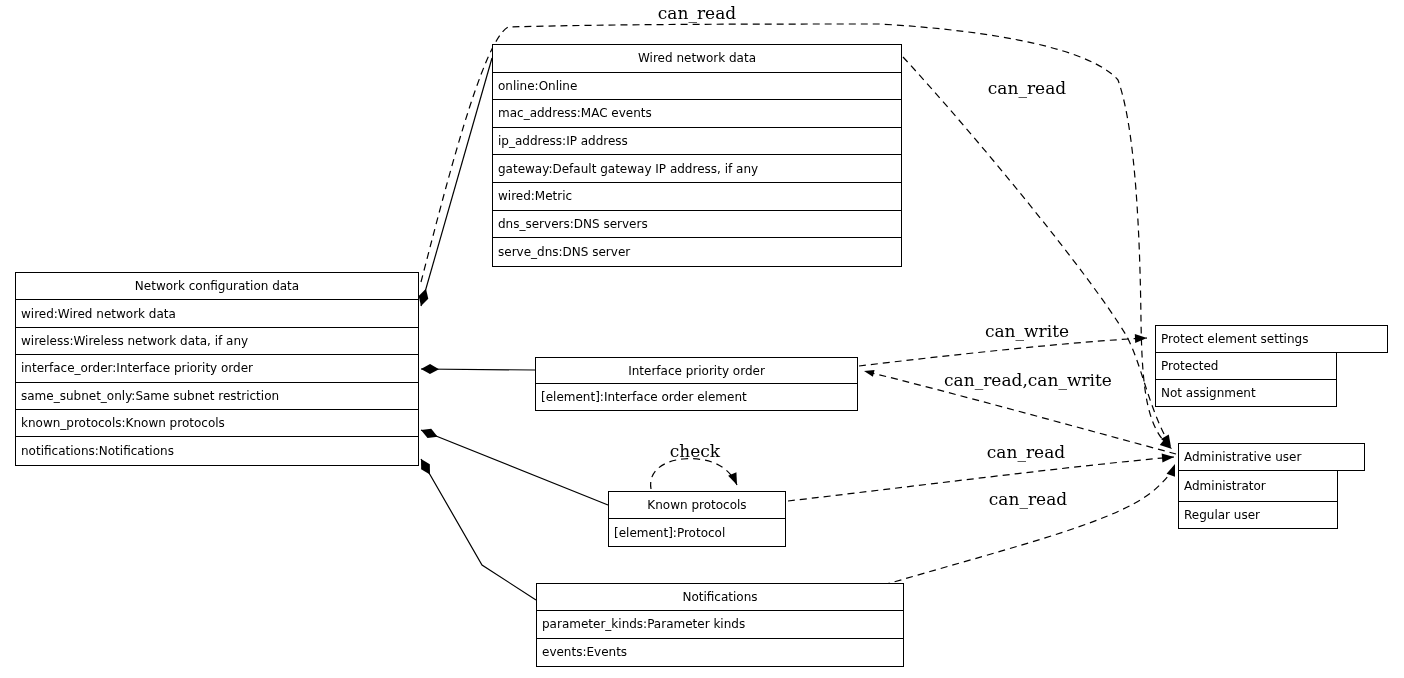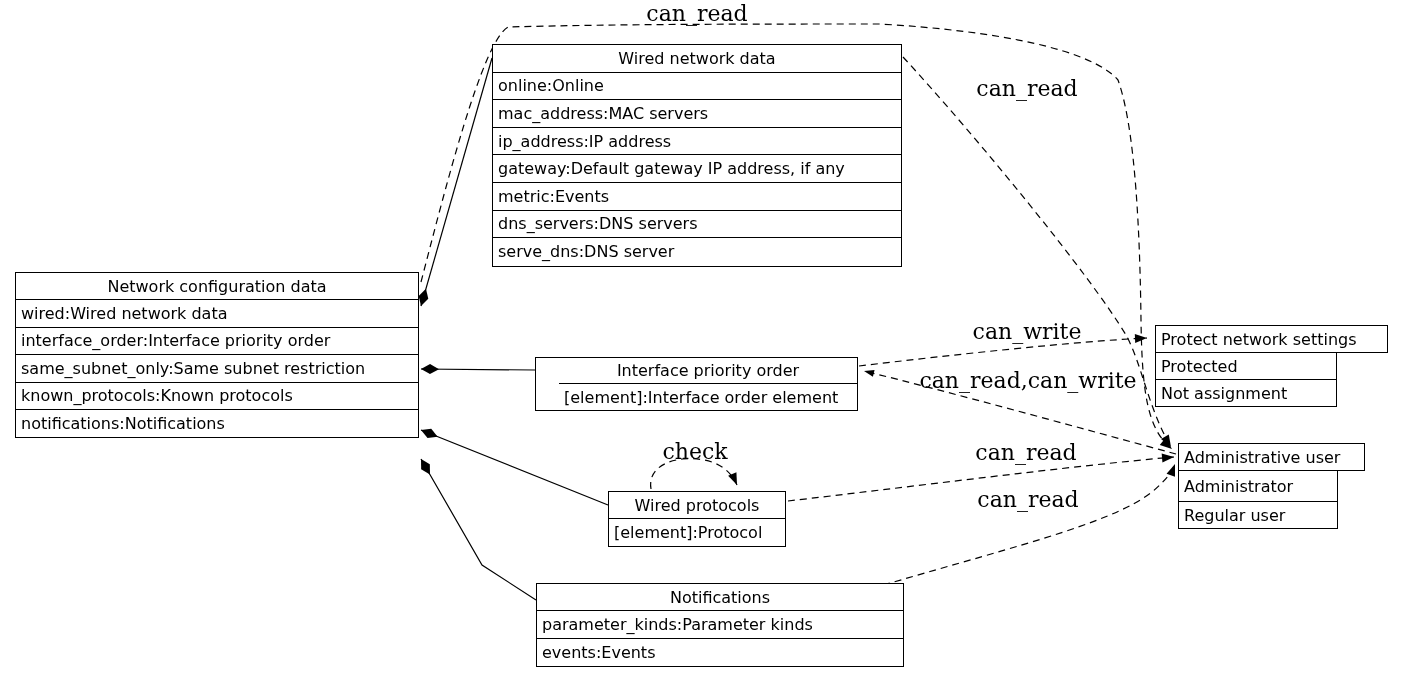--- a/index.html
+++ b/index.html
@@ -5,32 +5,32 @@
   html,body{margin:0;padding:0;background:#ffffff;}
   #canvas{
     position:relative;width:1404px;height:678px;background:#ffffff;
     font-family:"DejaVu Sans", sans-serif;color:#000;overflow:hidden;
   }
   #edges{position:absolute;left:0;top:0;width:1404px;height:678px;}
   .node{position:absolute;background:#ffffff;border:1px solid #000;box-sizing:border-box;}
   .cell{
     box-sizing:border-box;display:flex;align-items:center;
     border-bottom:1px solid #000;padding:0 5px;
-    font-size:16px;white-space:nowrap;overflow:hidden;
+    font-size:12px;white-space:nowrap;overflow:hidden;
   }
   .cell:last-child{border-bottom:none;}
   .cell.title{justify-content:center;}
   
   .node.free{border:none;background:transparent;}
   .free .cell{border:1px solid #000;background:#fff;margin-top:-1px;}
   .free .cell:first-child{margin-top:0;}
   .free .cell.title{justify-content:flex-start;}
   .edge-label{
     position:absolute;transform:translate(-50%,-50%);
-    font-family:"DejaVu Serif", serif;font-size:22px;white-space:nowrap;
+    font-family:"DejaVu Serif", serif;font-size:17px;white-space:nowrap;
     background:transparent;
   }
   svg path{fill:none;stroke:#000;stroke-width:1.2px;}
   svg path.dashed{stroke-dasharray:7 5;}
   svg .fillhead{fill:#000;stroke:none;}
 </style>
 </head>
 <body>
 
 <div id="canvas">
@@ -58,55 +58,56 @@
     <path class="dashed" d="M 859,366 C 950,355 1080,341 1147,338" marker-end="url(#arrow)"></path>
     <path class="dashed" d="M 1176,454 C 1080,428 950,392 864,371" marker-end="url(#arrowsm)"></path>
     <path class="dashed" d="M 788,501 C 900,488 1080,465 1174,457" marker-end="url(#arrow)"></path>
     <path class="dashed" d="M 860,592 C 1000,550 1110,525 1152,492 C 1166,480 1172,472 1175,464" marker-end="url(#arrow)"></path>
     <path class="dashed" d="M 651,489 C 648,472 662,461 683,459 C 706,457 728,464 737,485" marker-end="url(#arrow)"></path>
   </svg>
 
   <div class="node" style="left:15px;top:272px;width:404px;">
     <div class="cell title" style="height:27.4px">Network configuration data</div>
     <div class="cell" style="height:27.4px">wired:Wired network data</div>
+    <div class="cell" style="height:27.4px">wireless:Wireless network data, if any</div>
     <div class="cell" style="height:27.4px">interface_order:Interface priority order</div>
     <div class="cell" style="height:27.4px">same_subnet_only:Same subnet restriction</div>
     <div class="cell" style="height:27.4px">known_protocols:Known protocols</div>
     <div class="cell" style="height:27.4px">notifications:Notifications</div>
   </div>
 
   <div class="node" style="left:492px;top:44px;width:410px;">
     <div class="cell title" style="height:27.6px">Wired network data</div>
     <div class="cell" style="height:27.6px">online:Online</div>
-    <div class="cell" style="height:27.6px">mac_address:MAC servers</div>
+    <div class="cell" style="height:27.6px">mac_address:MAC events</div>
     <div class="cell" style="height:27.6px">ip_address:IP address</div>
     <div class="cell" style="height:27.6px">gateway:Default gateway IP address, if any</div>
-    <div class="cell" style="height:27.6px">metric:Events</div>
+    <div class="cell" style="height:27.6px">wired:Metric</div>
     <div class="cell" style="height:27.6px">dns_servers:DNS servers</div>
     <div class="cell" style="height:27.6px">serve_dns:DNS server</div>
   </div>
 
-  <div class="node" style="left:535px;top:357px;width:323px;padding-left:23px;">
+  <div class="node" style="left:535px;top:357px;width:323px;">
     <div class="cell title" style="height:26px">Interface priority order</div>
     <div class="cell" style="height:26px">[element]:Interface order element</div>
   </div>
 
   <div class="node" style="left:608px;top:491px;width:178px;">
-    <div class="cell title" style="height:27px">Wired protocols</div>
+    <div class="cell title" style="height:27px">Known protocols</div>
     <div class="cell" style="height:27px">[element]:Protocol</div>
   </div>
 
   <div class="node" style="left:536px;top:583px;width:368px;">
     <div class="cell title" style="height:27.3px">Notifications</div>
     <div class="cell" style="height:27.3px">parameter_kinds:Parameter kinds</div>
     <div class="cell" style="height:27.3px">events:Events</div>
   </div>
 
   <div class="node free" style="left:1155px;top:325px;width:233px;">
-    <div class="cell title" style="height:28px;width:233px">Protect network settings</div>
+    <div class="cell title" style="height:28px;width:233px">Protect element settings</div>
     <div class="cell" style="height:28px;width:182px">Protected</div>
     <div class="cell" style="height:28px;width:182px">Not assignment</div>
   </div>
 
   <div class="node free" style="left:1178px;top:443px;width:187px;">
     <div class="cell title" style="height:28px;width:187px">Administrative user</div>
     <div class="cell" style="height:32px;width:160px">Administrator</div>
     <div class="cell" style="height:28px;width:160px">Regular user</div>
   </div>
 

